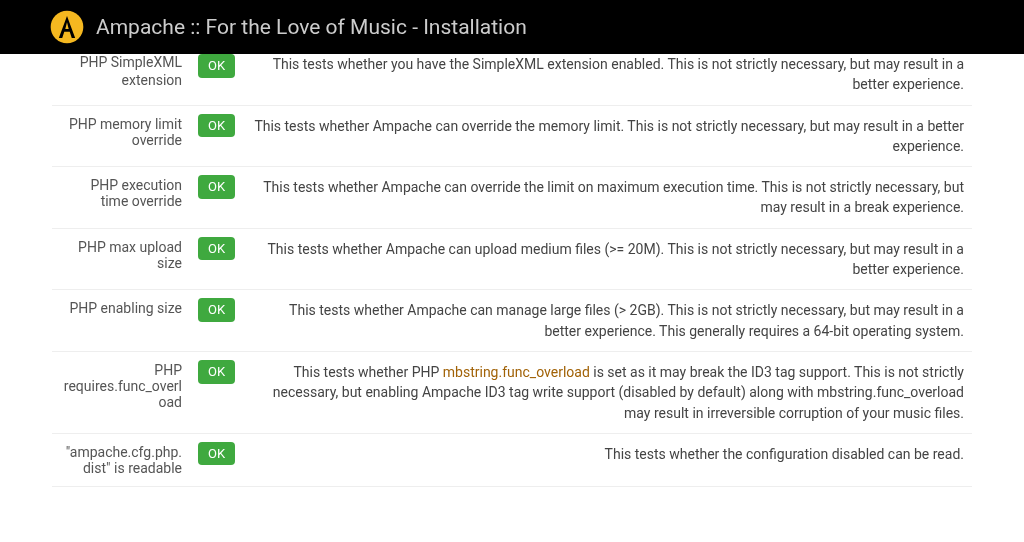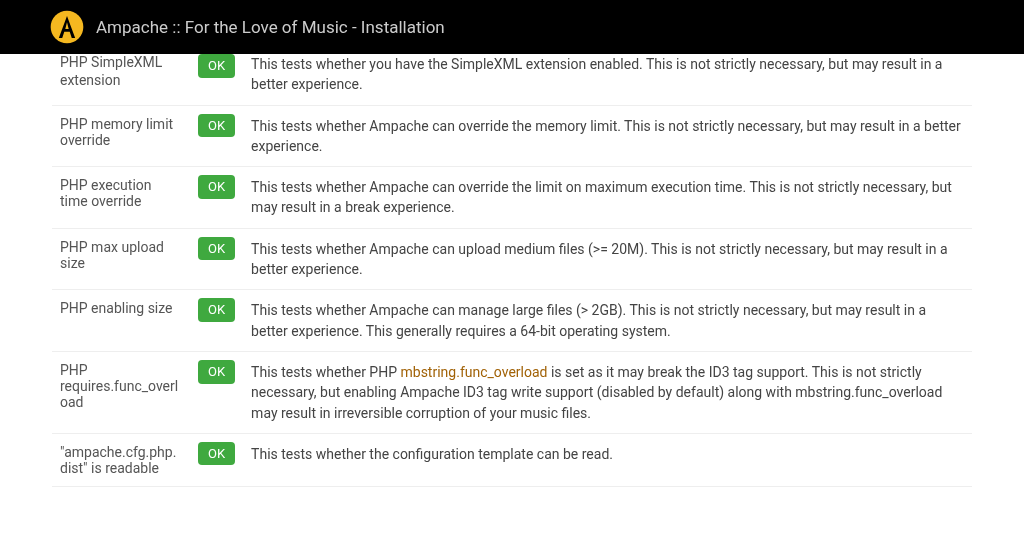--- a/index.html
+++ b/index.html
@@ -10,21 +10,21 @@
       background: #fff;
       width: 1024px;
     }
     .header {
       background: #000;
       color: #ccc;
       height: 54px;
       display: flex;
       align-items: center;
       padding: 0 12px 0 50px;
-      font-size: 17px;
+      font-size: 21px;
       font-weight: 400;
     }
     .logo {
       width: 34px;
       height: 34px;
       margin-right: 12px;
       display: flex;
       align-items: center;
       justify-content: center;
     }
@@ -33,20 +33,21 @@
       padding: 0 52px 30px 52px;
     }
     .checks-table {
       width: 100%;
       border-collapse: collapse;
     }
     .checks-table td {
       padding: 10px 8px;
       vertical-align: top;
       border-bottom: 1px solid #eee;
+      text-align: right;
     }
     .col-check {
       width: 138px;
       color: #555;
       overflow-wrap: break-word;
       word-break: break-word;
     }
     .col-status {
       width: 45px;
       padding-top: 8px !important;
@@ -122,18 +123,18 @@
           <td class="col-desc"><span>This tests whether Ampache can manage large files (&gt; 2GB). This is not strictly necessary, but may result in a better experience. This generally requires a 64-bit operating system.</span></td>
         </tr>
         <tr>
           <td class="col-check">PHP requires.func_overload</td>
           <td class="col-status"><span class="badge-ok">OK</span></td>
           <td class="col-desc"><span>This tests whether PHP </span><a href="#">mbstring.func_overload</a><span> is set as it may break the ID3 tag support. This is not strictly necessary, but enabling Ampache ID3 tag write support (disabled by default) along with mbstring.func_overload may result in irreversible corruption of your music files.</span></td>
         </tr>
         <tr>
           <td class="col-check">"ampache.cfg.php.dist" is readable</td>
           <td class="col-status"><span class="badge-ok">OK</span></td>
-          <td class="col-desc"><span>This tests whether the configuration template can be read.</span></td>
+          <td class="col-desc"><span>This tests whether the configuration disabled can be read.</span></td>
         </tr>
       </tbody>
   </table>
 
 </div>
 
 </body></html>

